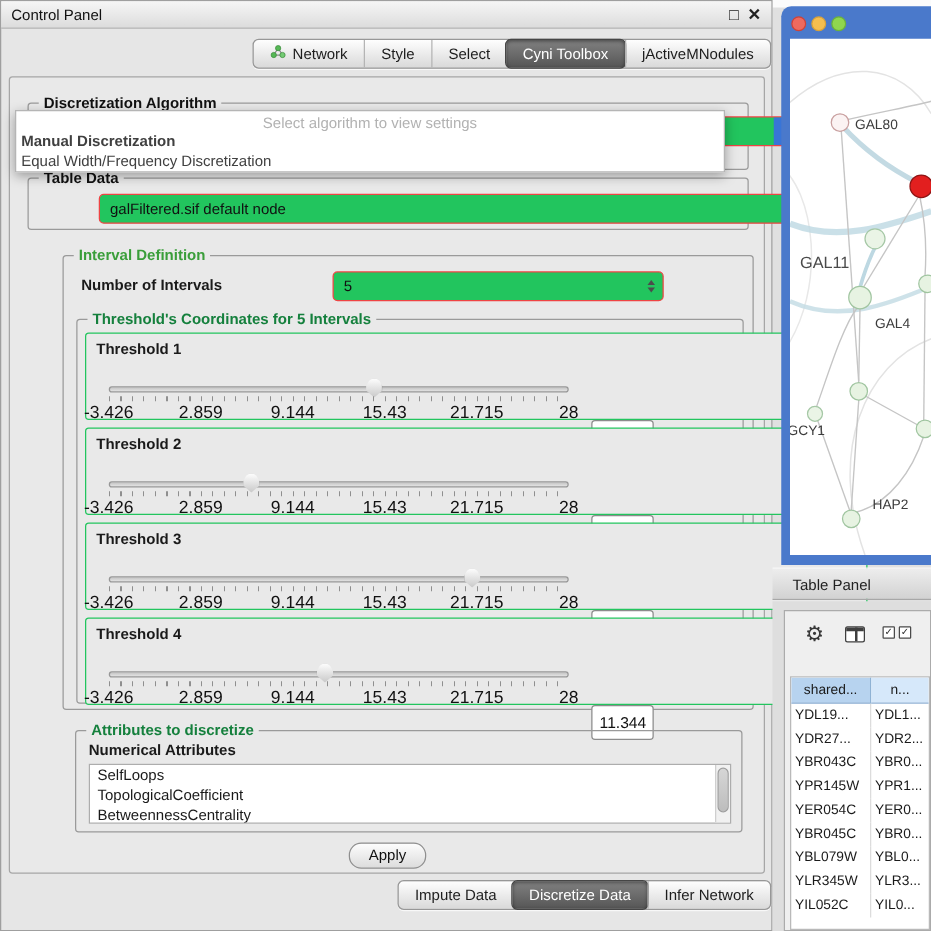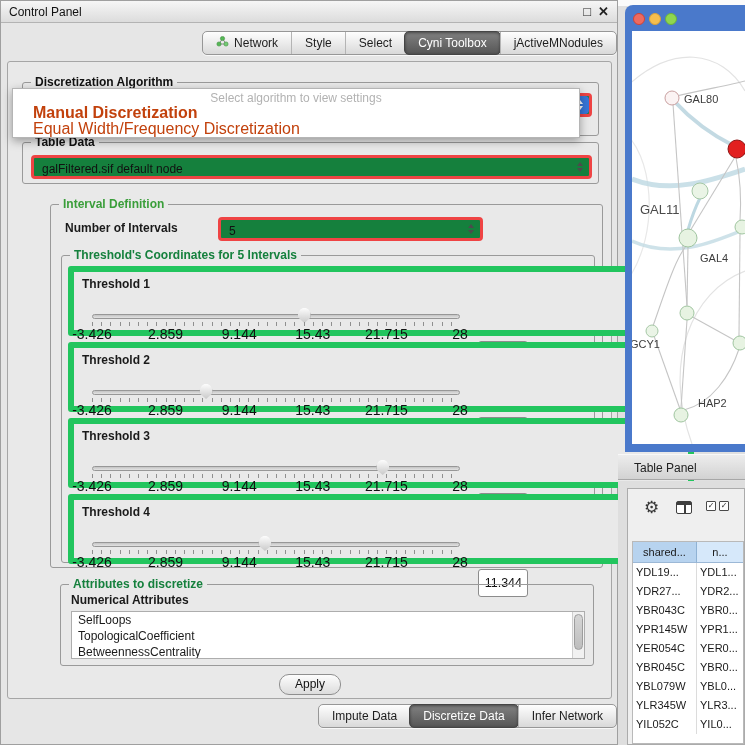--- a/index.html
+++ b/index.html
@@ -24,47 +24,47 @@
 
   .main-panel { position:absolute; left:6px; top:60px; width:605px; height:638px; border:1px solid #a6a6a6; border-radius:3px; background:#e9e9e9; }
 
   
   .group { position:absolute; border:1px solid #9a9a9a; border-radius:3px; }
   .group-label { position:absolute; top:-8px; left:8px; background:#e9e9e9; padding:0 4px; font-size:12px; font-weight:bold; color:#111; white-space:nowrap; }
   .gl-green { color:#3a9e3a; }
   .gl-blue  { color:#15803d; }
 
   
-  .combo { position:absolute; background:#15803d; border:3px solid #ef4444; border-radius:4px; }
+  .combo { position:absolute; background:#22c55e; border:1px solid #ef4444; border-radius:4px;margin-left:48px; }
   .combo-text { position:absolute; left:8px; top:0; line-height:22px; font-size:12px; color:#111; white-space:nowrap; }
   .spin { position:absolute; right:6px; top:50%; transform:translateY(-50%); display:flex; flex-direction:column; gap:2px; }
   .tri-up   { width:0; height:0; border-left:3.5px solid transparent; border-right:3.5px solid transparent; border-bottom:4.5px solid #4c4c4c; }
   .tri-down { width:0; height:0; border-left:3.5px solid transparent; border-right:3.5px solid transparent; border-top:4.5px solid #4c4c4c; }
   .combo .blue-step { position:absolute; right:0; top:0; bottom:0; width:20px; background:#3875d7; border-radius:0 4px 4px 0; }
   .blue-step .tri-up { border-bottom-color:#fff; }
   .blue-step .tri-down { border-top-color:#fff; }
 
   .group-algo { left:14px; top:20px; width:577px; height:54px; }
   .combo-algo { left:8px; top:10px; width:561px; height:24px; }
 
   
   .algo-popup { position:absolute; left:4px; top:26px; width:568px; height:50px; background:#fff; border:1px solid #b5b5b5; box-shadow:0 3px 9px rgba(0,0,0,.35); z-index:60; }
   .popup-placeholder { height:16px; text-align:center; color:#b2b2b2; font-size:12px; padding-top:2px; }
-  .popup-option { height:16px; line-height:16px; padding-left:20px; font-size:16px; color:#c2410c; }
+  .popup-option { height:16px; line-height:16px; padding-left:4px; font-size:12px; color:#404040; }
   .popup-option.bold { font-weight:bold; }
 
   .group-tabledata { left:14px; top:80px; width:577px; height:42px; }
   .combo-tabledata { left:8px; top:12px; width:561px; height:24px; }
 
   .group-interval { left:42px; top:142px; width:553px; height:364px; }
   .noi-label { position:absolute; left:14px; top:16px; font-weight:bold; font-size:12px; }
   .combo-noi { left:167px; top:12px; width:265px; height:24px; }
 
   .group-thresholds { position:absolute; left:10px; top:50px; width:534px; height:308px; border:1px solid #9a9a9a; border-radius:3px; }
-  .threshold-row { position:absolute; left:6px; width:626px; height:70px; border:6px solid #22c55e; border-radius:3px; background:#e9e9e9;padding-left:32px; }
+  .threshold-row { position:absolute; left:6px; width:626px; height:70px; border:1px solid #22c55e; border-radius:3px; background:#e9e9e9;padding-left:32px; }
   .row-label { position:absolute; left:8px; top:5px; font-weight:bold; font-size:12px; }
 
   .slider { position:absolute; left:18px; top:36px; width:368px; height:32px; }
   .slider-track { position:absolute; left:0; top:6px; width:100%; height:5px; background:linear-gradient(#c4c4c4,#e3e3e3); border:1px solid #979797; border-radius:3px; }
   .slider-thumb { position:absolute; top:0; width:13px; height:15px; transform:translateX(-50%);
     background:linear-gradient(#fdfdfd,#c9c9c9);
     clip-path:polygon(0% 38%, 18% 10%, 38% 0%, 62% 0%, 82% 10%, 100% 38%, 100% 62%, 50% 100%, 0% 62%);
     filter:drop-shadow(0 0 1px #6e6e6e); }
   .slider-ticks { position:absolute; left:0; top:14px; width:100%; height:4px;
     background:repeating-linear-gradient(to right,#8f8f8f 0,#8f8f8f 1px,transparent 1px,transparent 9.2px); }

